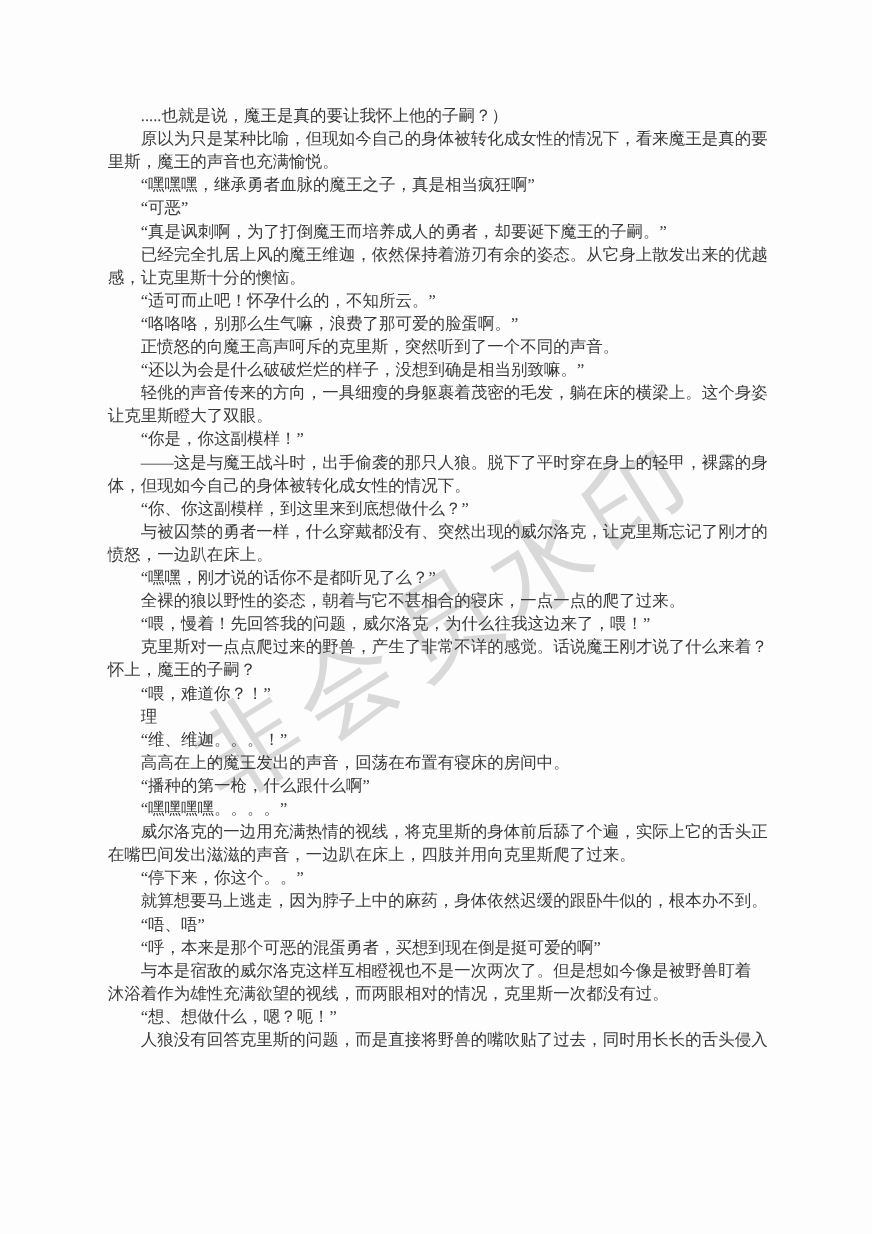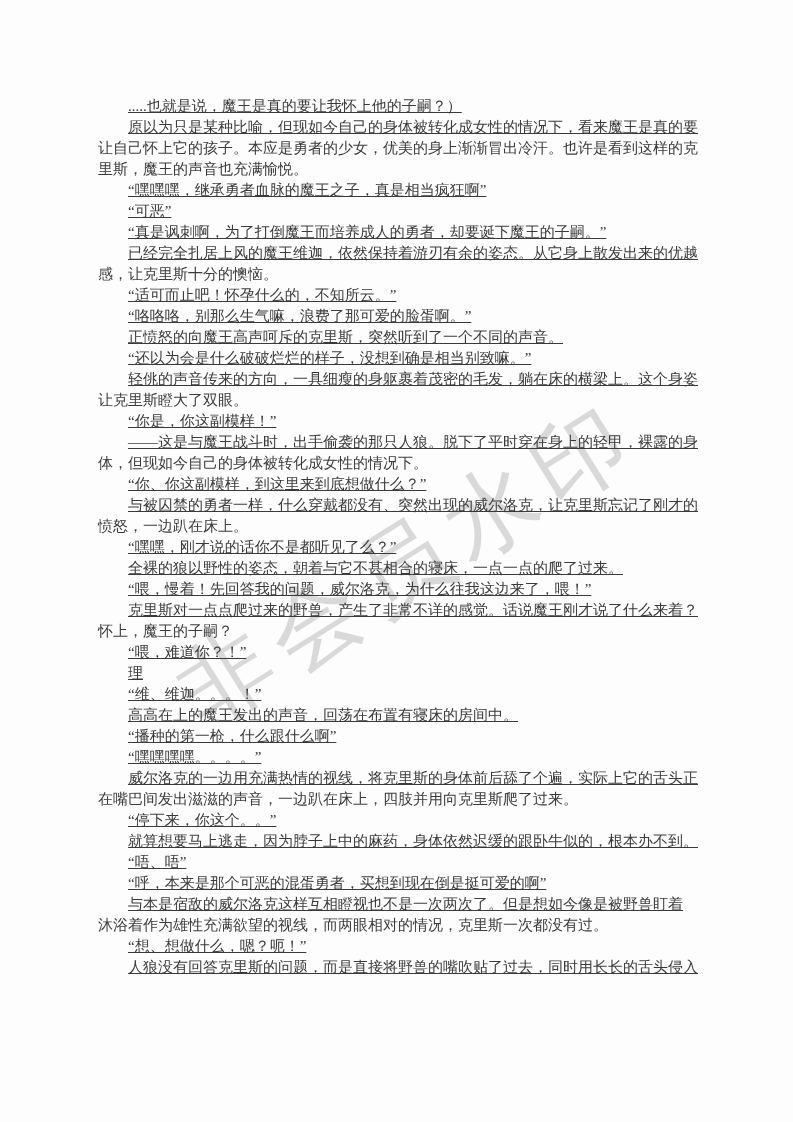--- a/index.html
+++ b/index.html
@@ -38,32 +38,30 @@
     font-size: 15px;
     line-height: 21px;
     color: #3a3a3a;
   }
   .line {
     height: 21px;
     white-space: pre;
   }
   .line.indent {
     padding-left: 30px;
-    text-decoration: underline;
   }
 </style>
 </head>
 <body>
 
 <div class="page" style="background: rgb(253, 253, 253);">
   <div class="watermark" style="color: rgb(217, 217, 217);">非会员水印</div>
   <div class="content" style="color: rgb(58, 58, 58);">
       <div class="line indent">.....也就是说，魔王是真的要让我怀上他的子嗣？）</div>
       <div class="line indent">原以为只是某种比喻，但现如今自己的身体被转化成女性的情况下，看来魔王是真的要</div>
-      <div class="line">让自己怀上它的孩子。本应是勇者的少女，优美的身上渐渐冒出冷汗。也许是看到这样的克</div>
       <div class="line">里斯，魔王的声音也充满愉悦。</div>
       <div class="line indent">“嘿嘿嘿，继承勇者血脉的魔王之子，真是相当疯狂啊”</div>
       <div class="line indent">“可恶”</div>
       <div class="line indent">“真是讽刺啊，为了打倒魔王而培养成人的勇者，却要诞下魔王的子嗣。”</div>
       <div class="line indent">已经完全扎居上风的魔王维迦，依然保持着游刃有余的姿态。从它身上散发出来的优越</div>
       <div class="line">感，让克里斯十分的懊恼。</div>
       <div class="line indent">“适可而止吧！怀孕什么的，不知所云。”</div>
       <div class="line indent">“咯咯咯，别那么生气嘛，浪费了那可爱的脸蛋啊。”</div>
       <div class="line indent">正愤怒的向魔王高声呵斥的克里斯，突然听到了一个不同的声音。</div>
       <div class="line indent">“还以为会是什么破破烂烂的样子，没想到确是相当别致嘛。”</div>

